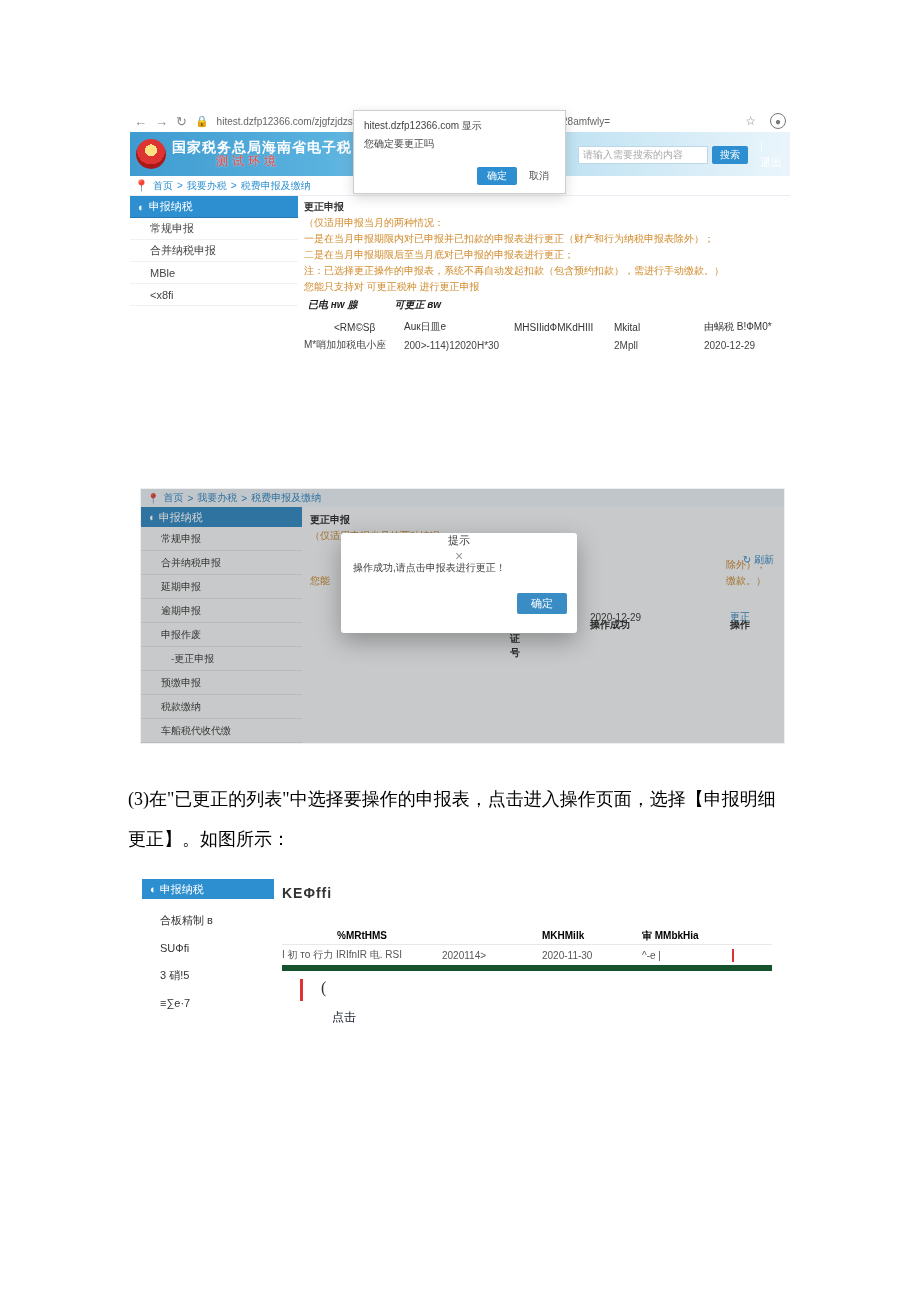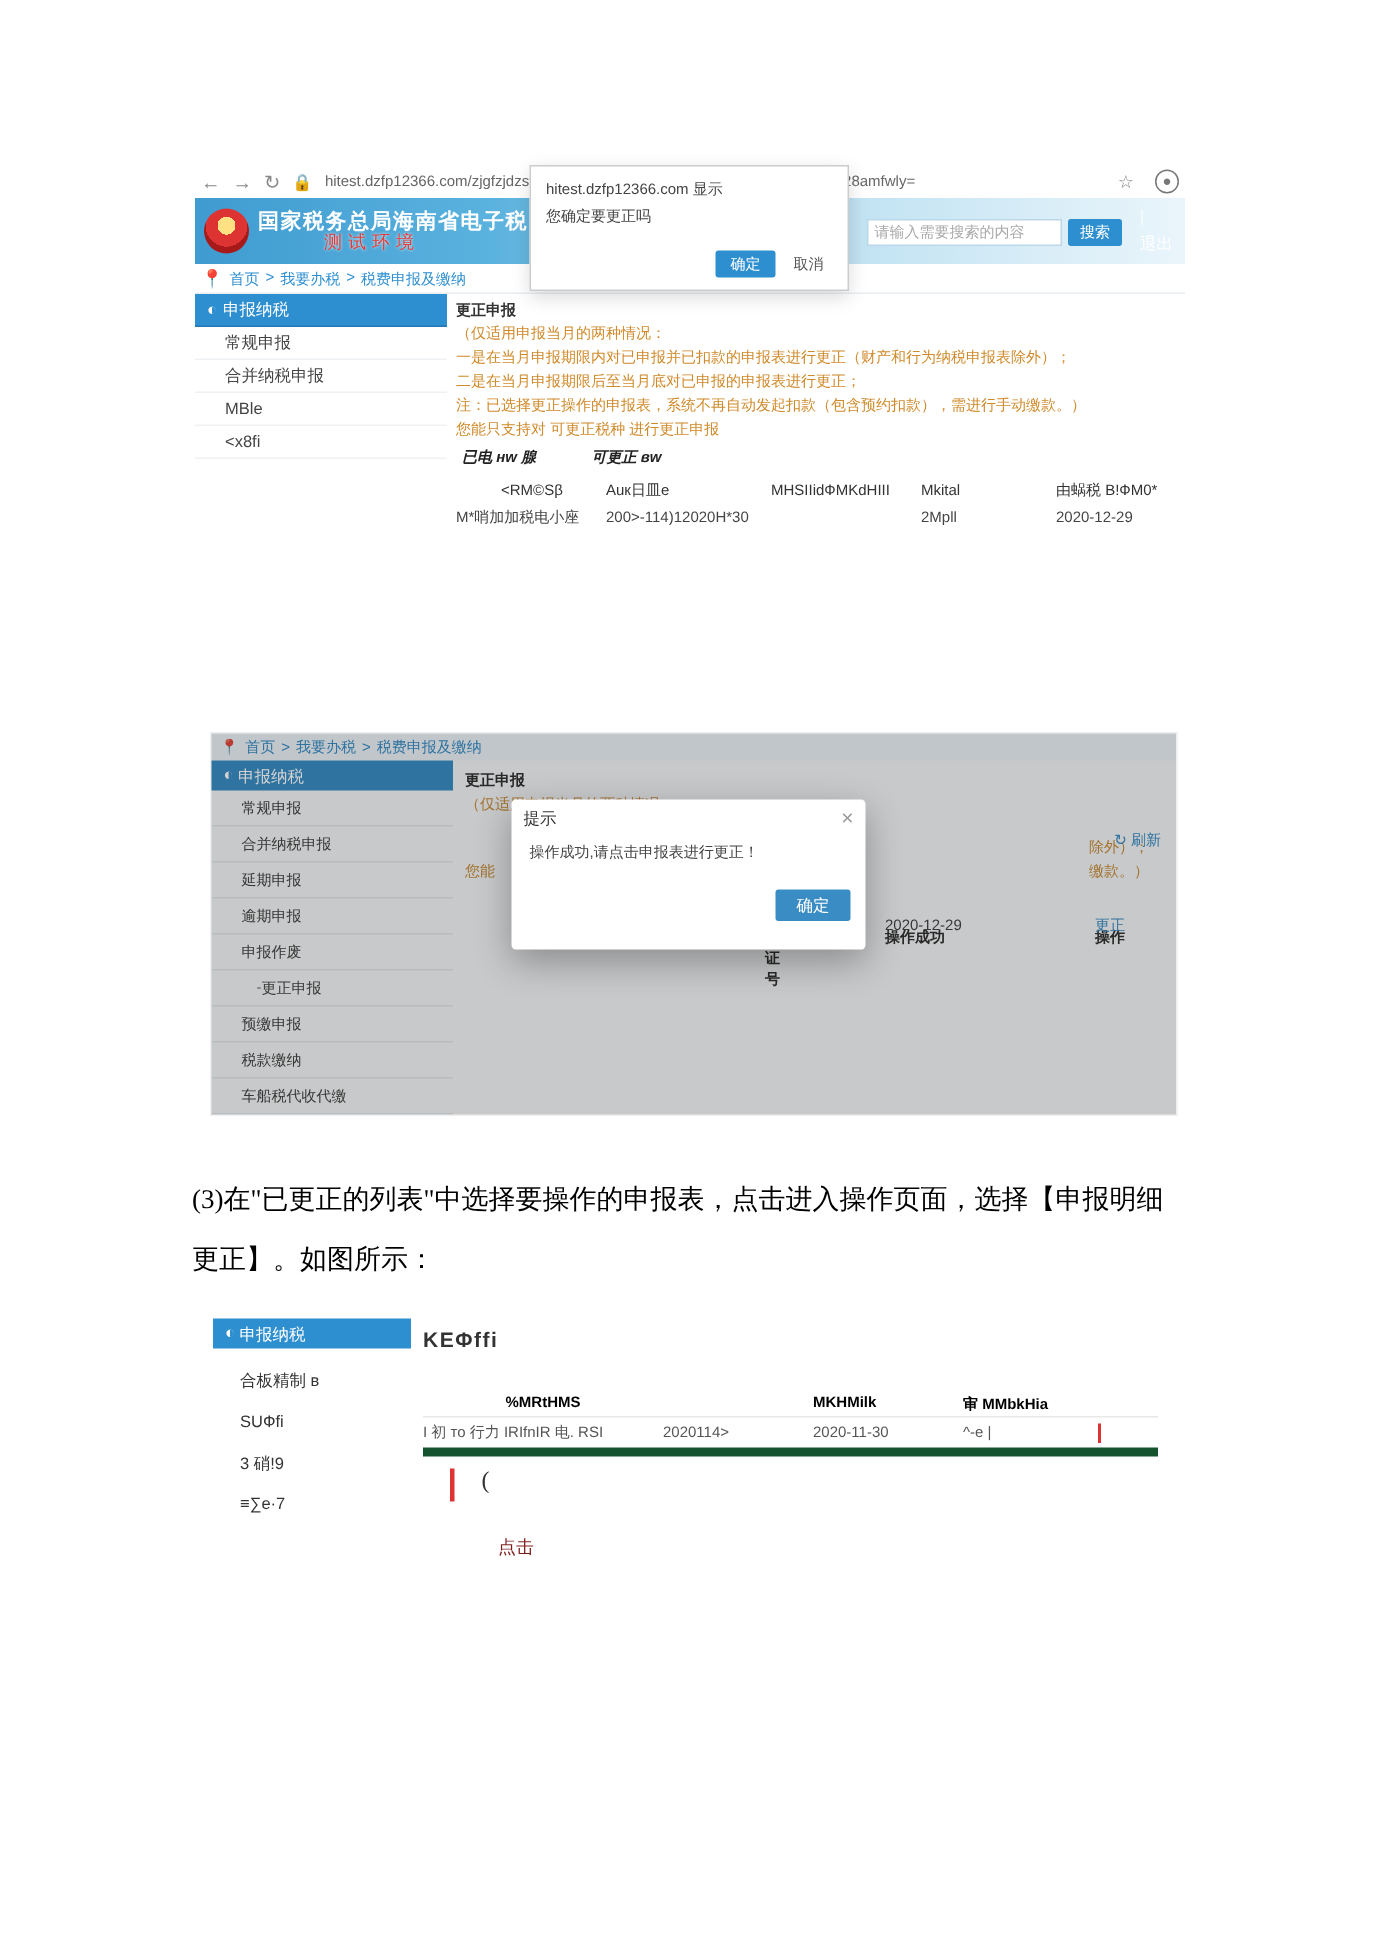--- a/index.html
+++ b/index.html
@@ -180,20 +180,21 @@
       left: 200px; top: 44px;
       width: 236px; height: 100px;
       background: #fff;
       box-shadow: 0 8px 24px rgba(0,0,0,0.3);
       border-radius: 3px;
     }
     .modal-title {
       font-size: 11px; color: #333; height: 24px;
       display: flex; align-items: center; justify-content: space-between;
       padding: 0 8px;
+      flex-direction: column;
     }
     .modal-close { color: #999; font-size: 14px; }
     .modal-msg { font-size: 10px; color: #444; padding: 4px 10px 0 12px; }
     .modal-footer { display: flex; justify-content: flex-end; padding: 18px 10px 0 0;}
     .modal-btn {
       background: #2e8fd0; color: #fff; font-size: 11px;
       padding: 3px 14px; border-radius: 2px;
     }
 
     
@@ -220,21 +221,21 @@
     .tbl3 { font-size: 10px; border-bottom: 6px solid #14532d;}
     .tbl3 .hdr { display: grid; grid-template-columns: 160px 100px 100px 90px 40px; height: 18px; align-items:center; font-weight:bold; border-bottom:1px solid #e8e8e8;}
     .tbl3 .row { display: grid; grid-template-columns: 160px 100px 100px 90px 40px; height: 20px; align-items:center; color:#555;}
     .red-box { width: 18px; height: 14px; border: 1.5px solid #d33; }
     .call1 {
       margin-top: 8px; margin-left: 18px;
       display:flex; align-items:flex-start;
     }
     .red-bar { width: 3px; height: 22px; background: #d33; margin-right: 18px;}
     .paren { font-family: "SimSun",serif; font-size: 16px; color:#333;}
-    .click-lbl { margin-left: 50px; margin-top: 22px; color: #7f1d1d; font-size: 12px;}
+    .click-lbl { margin-left: 50px; margin-top: 8px; color: #0f172a; font-size: 12px;}
 
   </style>
 </head>
 <body>
 
 <div class="page-wrapper">
 
   <div class="shot1">
     <div class="browser-bar">
       <span class="nav-btn">←</span>
@@ -431,21 +432,21 @@
 
   <div class="shot3">
     <div class="body3">
       <div class="sidebar3">
         <div class="side-head3">
           <span class="circ">◐&nbsp;</span>
           <span>申报纳税</span>
         </div>
         <div class="side-item3"><span>合板精制 в</span></div>
         <div class="side-item3"><span>SUФfi</span></div>
-        <div class="side-item3"><span>3 硝!9</span></div>
+        <div class="side-item3"><span>3 硝!5</span></div>
         <div class="side-item3"><span>≡∑е·7</span></div>
       </div>
       <div class="main3">
         <div class="m3-title">KEΦffi</div>
         <div class="tbl3">
           <div class="hdr">
             <span style="text-align:center;">%MRtHMS</span>
             <span></span>
             <span>MKHMilk</span>
             <span>审 MMbkHia</span>

